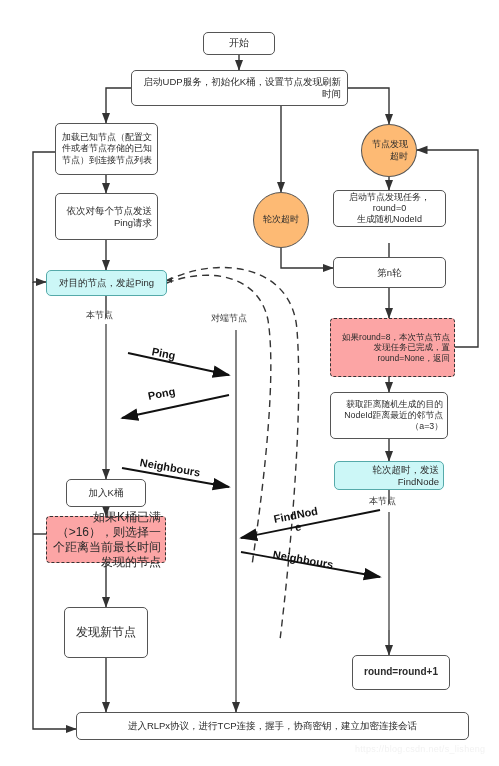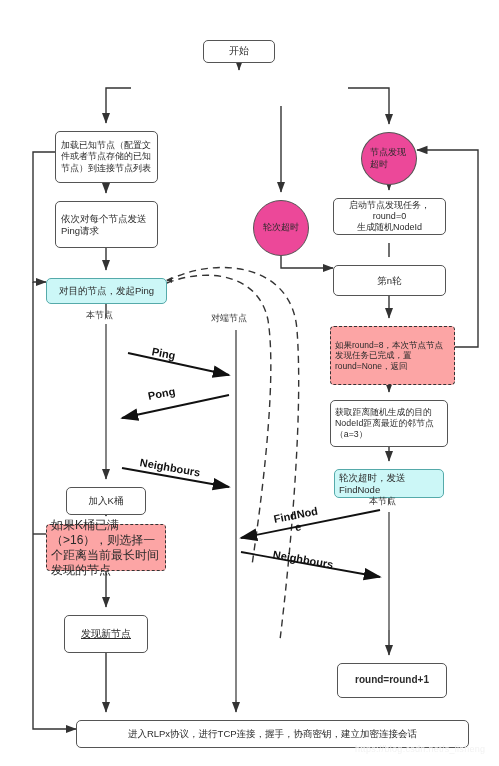--- a/index.html
+++ b/index.html
@@ -1,22 +1,22 @@
 <!DOCTYPE html>
 <html><head>
 <meta charset="utf-8">
 <style>
   html,body{margin:0;padding:0;background:#ffffff;}
   body{width:499px;height:766px;font-family:"Liberation Sans","DejaVu Sans",sans-serif;}
   #stage{position:relative;width:499px;height:766px;overflow:hidden;background:#fff;}
   svg.layer{position:absolute;left:0;top:0;width:499px;height:766px;}
-  .node{position:absolute;box-sizing:border-box;display:flex;align-items:center;justify-content:center;text-align:left;color:#2b2b2b;line-height:1.25;margin-top:8px;}
+  .node{position:absolute;box-sizing:border-box;display:flex;align-items:center;justify-content:center;text-align:right;color:#2b2b2b;line-height:1.25;}
   .box{border:1.2px solid #555;border-radius:5px;background:#fff;}
   .box-dashed{border:1.6px dashed #333;border-radius:4px;background:#fca5a5;}
-  .circle{border:1.2px solid #555;border-radius:50%;background:#ec4899;}
+  .circle{border:1.2px solid #555;border-radius:50%;background:#fdba74;}
   .cyan{background:#ccf7f7;border:1.3px solid #5aa;border-radius:5px;}
   .plainlabel{position:absolute;color:#333;white-space:nowrap;}
   .msg{position:absolute;color:#111;font-weight:bold;white-space:nowrap;transform-origin:left center;}
   .msgsub{position:absolute;color:#222;white-space:nowrap;text-align:center;line-height:1.3;}
   .wm{position:absolute;color:#f2f2f2;font-size:9px;letter-spacing:.3px;}
 </style>
 </head>
 <body>
 
 <div id="stage">
@@ -97,20 +97,23 @@
       <path d="M122,468 L229,487" marker-end="url(#ahm)"></path>
       <path d="M380,510 L241,538" marker-end="url(#ahm)"></path>
       <path d="M241,552 L380,577" marker-end="url(#ahm)"></path>
     </g>
   </svg>
 
   <div class="node box" style="left:203px;top:32px;width:72px;height:23px;font-size:10px;">
     <span>开始</span>
   </div>
 
+  <div class="node box" style="left:131px;top:70px;width:217px;height:36px;font-size:9.5px;padding:2px 6px;">
+    <span>启动UDP服务，初始化K桶，设置节点发现刷新时间</span>
+  </div>
 
   <div class="node box" style="left:55px;top:123px;width:103px;height:52px;font-size:9px;padding:2px 5px;">
     <span>加载已知节点（配置文件或者节点存储的已知节点）到连接节点列表</span>
   </div>
 
   <div class="node box" style="left:55px;top:193px;width:103px;height:47px;font-size:9.5px;padding:2px 5px;">
     <span>依次对每个节点发送Ping请求</span>
   </div>
 
   <div class="node box" style="left:66px;top:479px;width:80px;height:28px;font-size:9.5px;">
@@ -118,21 +121,21 @@
   </div>
 
   <div class="node cyan" style="left:46px;top:270px;width:121px;height:26px;font-size:9.5px;padding:1px 4px;">
     <span>对目的节点，发起Ping</span>
   </div>
 
   <div class="node box-dashed" style="left:46px;top:516px;width:120px;height:47px;font-size:12px;padding:2px 4px;">
     <span>如果K桶已满（&gt;16），则选择一个距离当前最长时间发现的节点</span>
   </div>
 
-  <div class="node box" style="left:64px;top:607px;width:84px;height:38px;font-size:10px;text-decoration:underline;">
+  <div class="node box" style="left:64px;top:607px;width:84px;height:51px;font-size:12px;">
     <span>发现新节点</span>
   </div>
 
   <div class="node circle" style="left:253px;top:192px;width:56px;height:56px;font-size:9px;padding:0 8px;">
     <span>轮次超时</span>
   </div>
 
   <div class="node circle" style="left:361px;top:124px;width:56px;height:53px;font-size:9px;padding:0 8px;">
     <span>节点发现超时</span>
   </div>
@@ -152,21 +155,21 @@
   </div>
 
   <div class="node box" style="left:330px;top:392px;width:118px;height:47px;font-size:8.8px;padding:2px 4px;">
     <span>获取距离随机生成的目的NodeId距离最近的邻节点（a=3）</span>
   </div>
 
   <div class="node cyan" style="left:334px;top:461px;width:110px;height:29px;font-size:9.5px;padding:1px 4px;">
     <span>轮次超时，发送FindNode</span>
   </div>
 
-  <div class="node box" style="left:337px;top:655px;width:110px;height:35px;font-size:10px;font-weight:bold;">
+  <div class="node box" style="left:352px;top:655px;width:98px;height:35px;font-size:10px;font-weight:bold;">
     <span>round=round+1</span>
   </div>
 
   <div class="node box" style="left:76px;top:712px;width:393px;height:28px;font-size:9.5px;padding:1px 8px;">
     <span>进入RLPx协议，进行TCP连接，握手，协商密钥，建立加密连接会话</span>
   </div>
 
   <div class="plainlabel" style="left:86px;top:309px;font-size:9px;">
     <span>本节点</span>
   </div>

